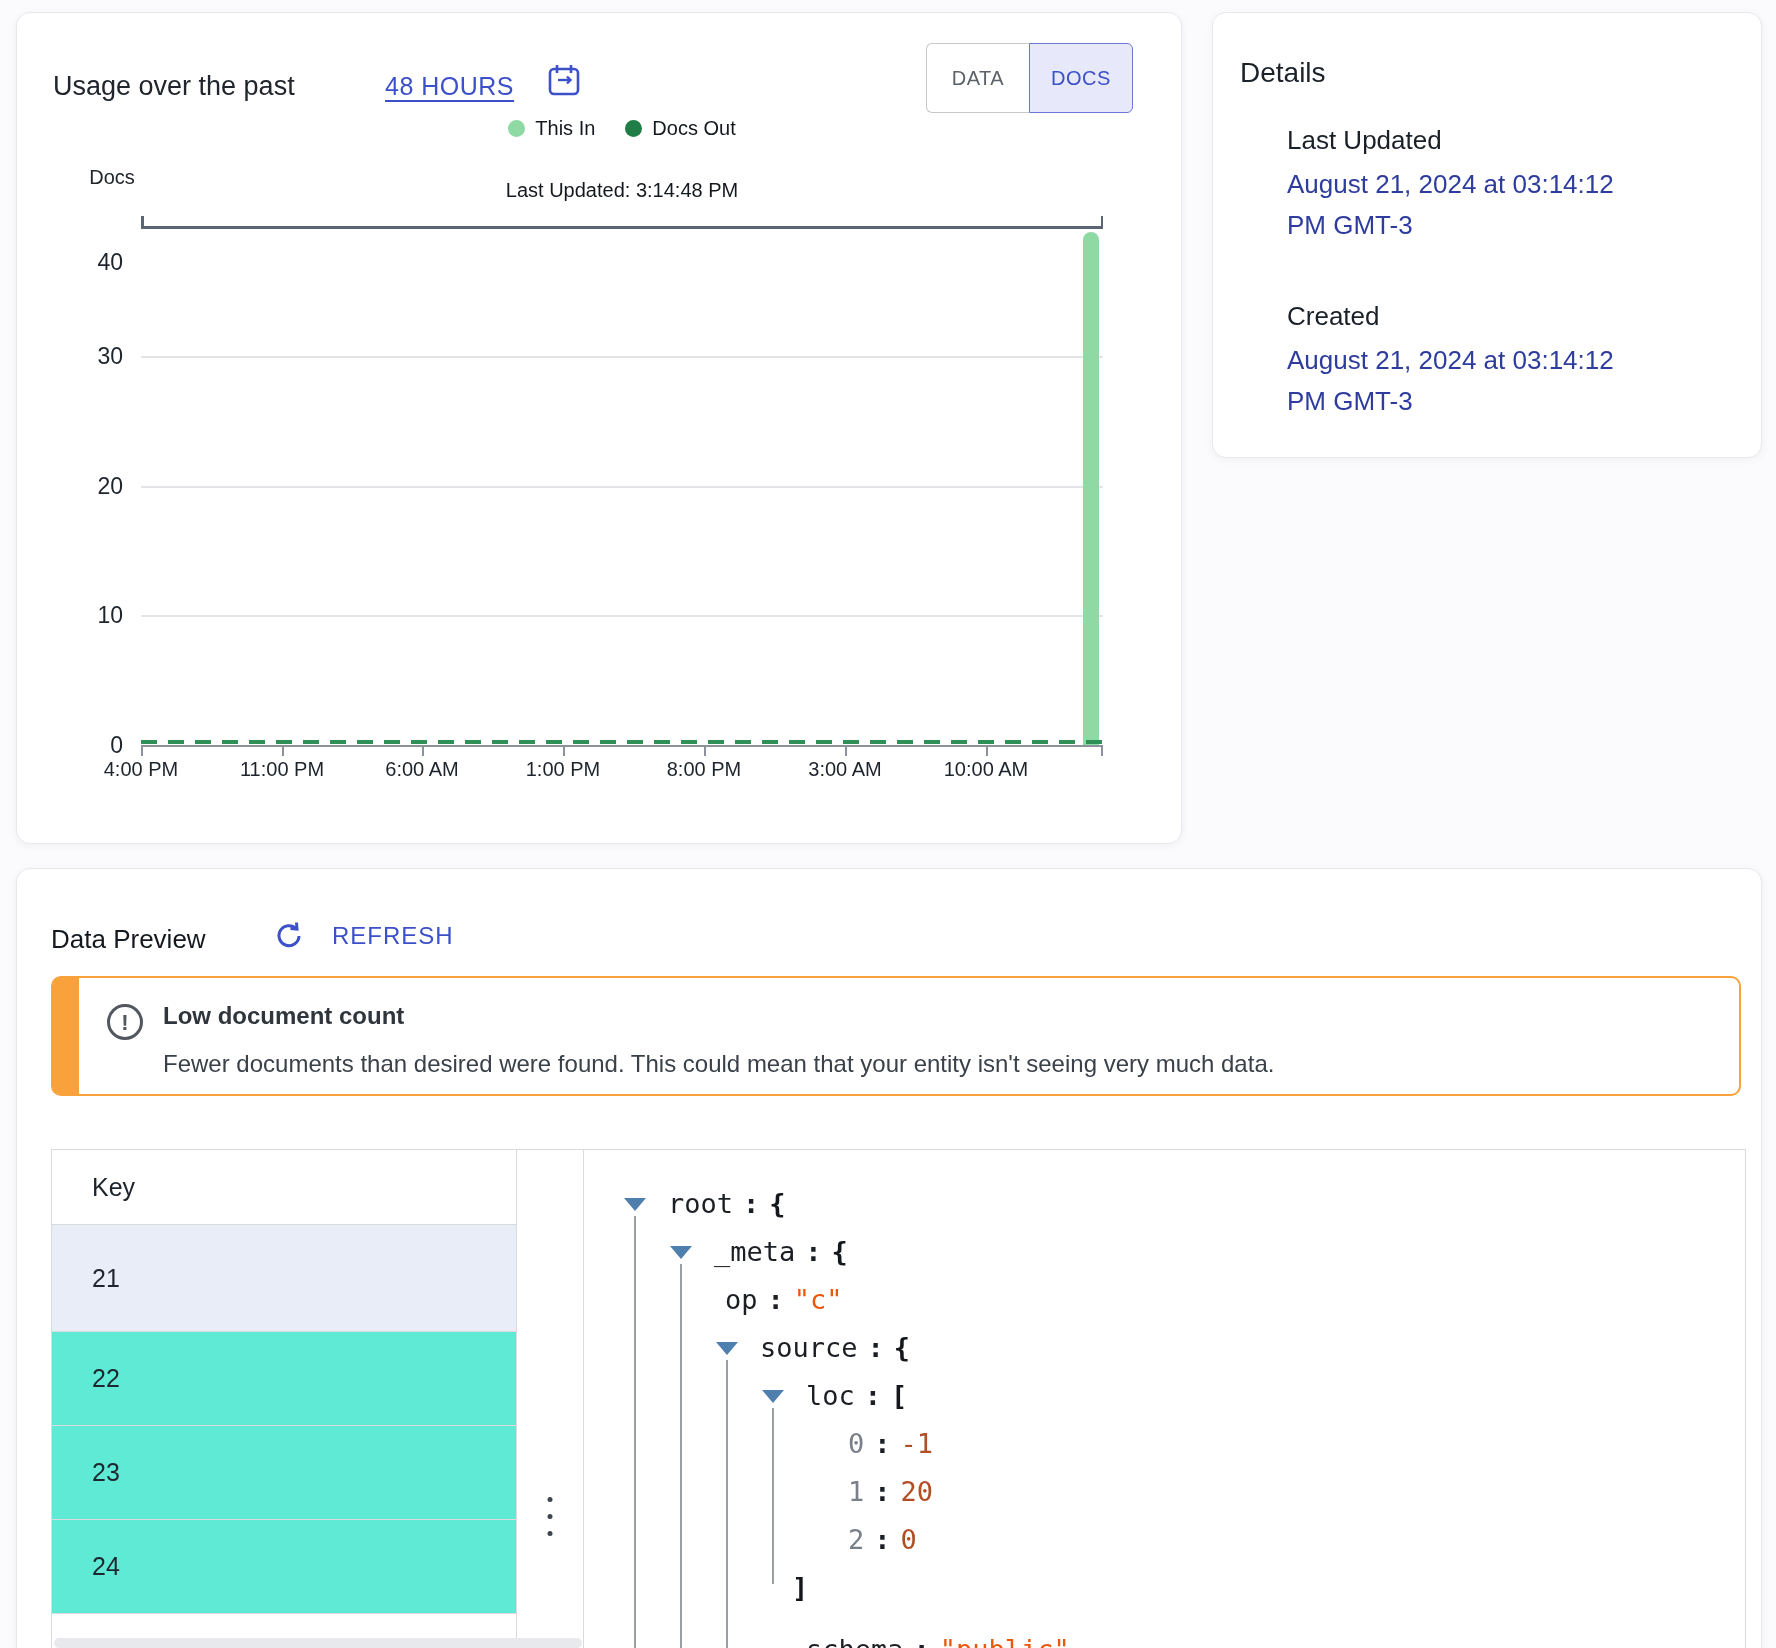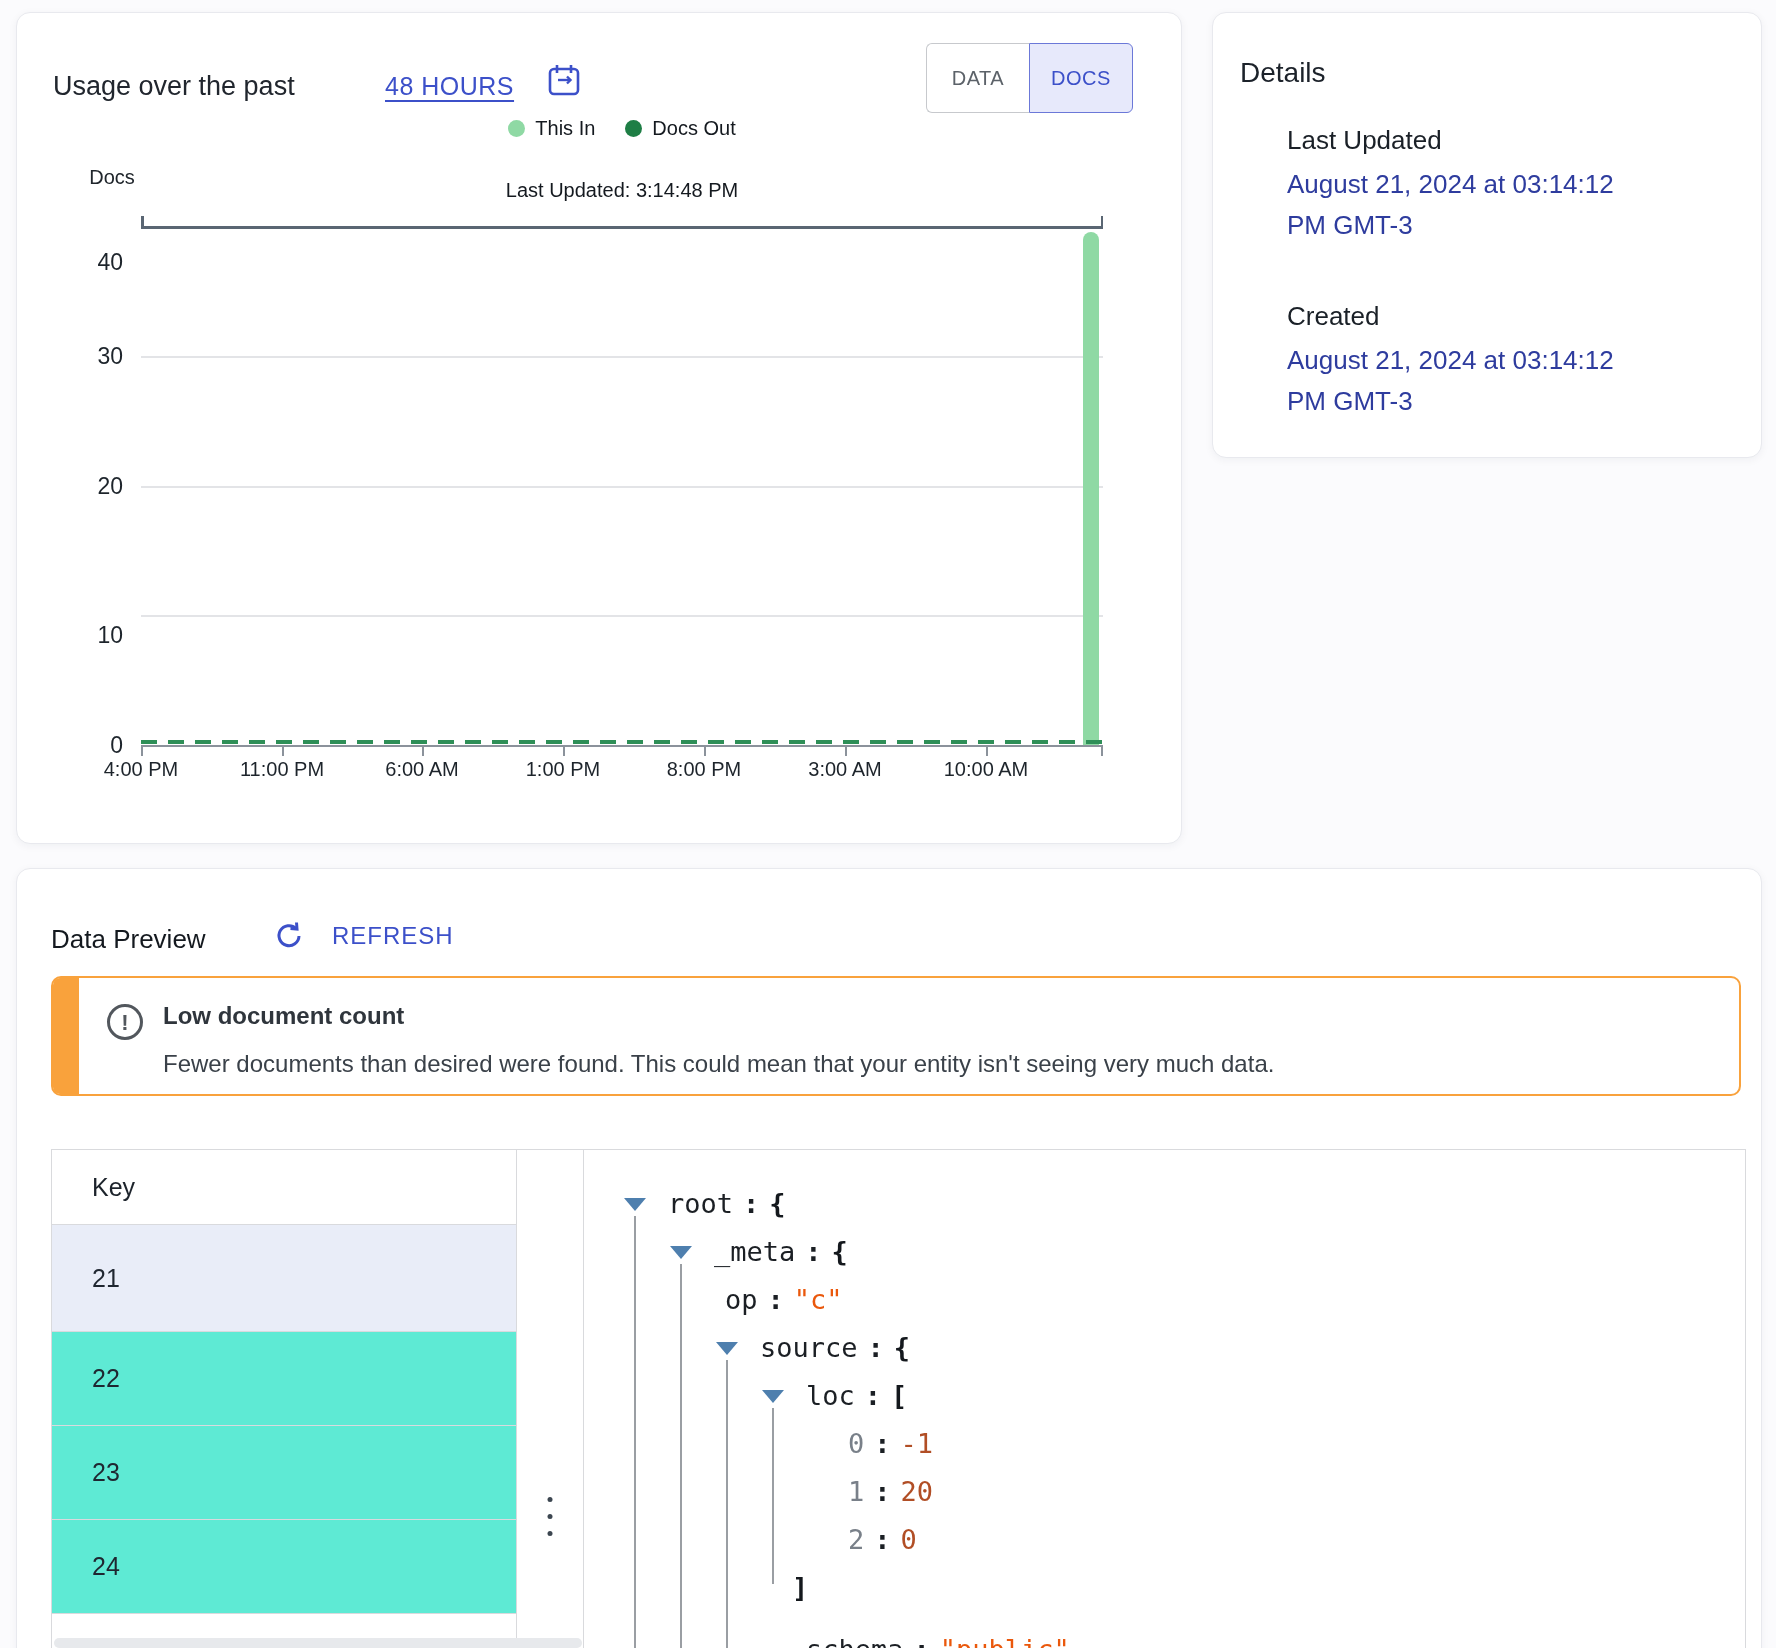--- a/index.html
+++ b/index.html
@@ -117,21 +117,21 @@
         <span class="legend-label">Docs Out</span>
       </div>
     </div>
 
     <div class="abs y-axis-name">Docs</div>
     <div class="abs chart-caption">Last Updated: 3:14:48 PM</div>
 
     <div class="abs ylab" style="top:199px;margin-top:36px;">40</div>
     <div class="abs ylab" style="top:329px;">30</div>
     <div class="abs ylab" style="top:459px;">20</div>
-    <div class="abs ylab" style="top:588px;margin-top:20px;">10</div>
+    <div class="abs ylab" style="top:588px;">10</div>
     <div class="abs ylab" style="top:718px;">0</div>
 
     <div id="plot" class="abs">
       <div class="grid grid-top" style="top:0;"></div>
       <div class="endtick" style="left:0;"></div>
       <div class="endtick" style="right:0;"></div>
       <div class="grid" style="top:130px;"></div>
       <div class="grid" style="top:260px;"></div>
       <div class="grid" style="top:389px;"></div>
 

